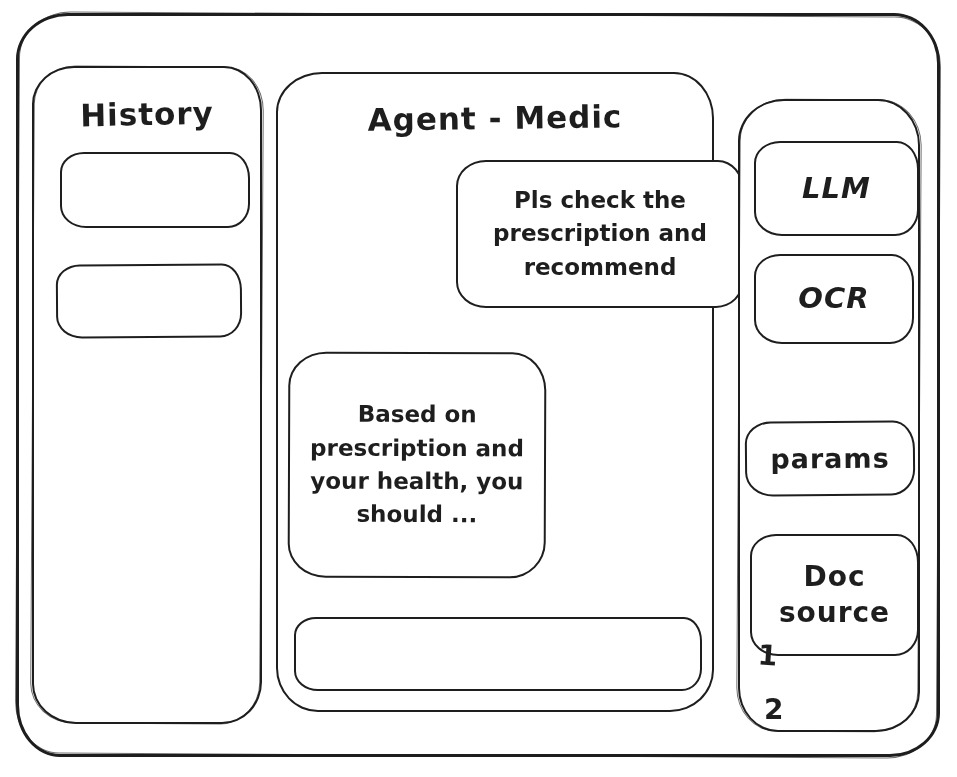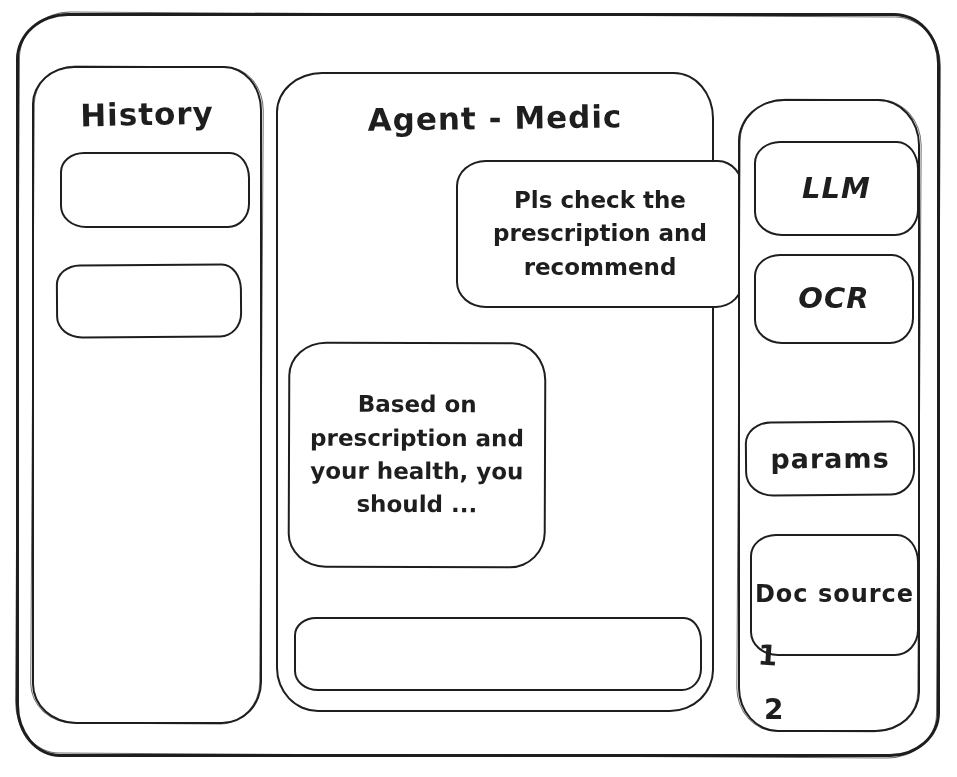--- a/index.html
+++ b/index.html
@@ -76,21 +76,21 @@
     font-size: 23px;
     font-weight: bold;
     line-height: 1.45;
     padding: 8px 10px;
   }
   .bubble-user {
     left: 178px; top: 86px; width: 288px; height: 148px;
     border-radius: 30px 26px 28px 30px / 26px 30px 28px 26px;
   }
   .bubble-assistant {
-    left: 10px; top: 268px; width: 258px; height: 226px;
+    left: 10px; top: 278px; width: 258px; height: 226px;
     border-radius: 38px 34px 36px 38px / 34px 38px 36px 34px;
     transform: rotate(0.2deg);
   }
 
   .chat-input {
     position: absolute;
     left: 16px; top: 543px; width: 408px; height: 74px;
     border: 2.8px solid #1e1e1e;
     border-radius: 22px 18px 20px 24px / 18px 24px 22px 20px;
     background: #fff;
@@ -117,21 +117,21 @@
     justify-content: center;
     text-align: center;
     font-size: 29px;
     font-weight: bold;
     letter-spacing: 1px;
     line-height: 1.3;
   }
   .tool-llm    { left: 14px; top: 40px;  width: 165px; height: 95px; font-style: italic; }
   .tool-ocr    { left: 14px; top: 153px; width: 160px; height: 90px; font-style: italic; }
   .tool-params { left: 5px;  top: 320px; width: 170px; height: 75px; font-size: 27px; transform: rotate(-0.5deg); }
-  .tool-doc    { left: 10px; top: 433px; width: 169px; height: 122px; font-size: 24px; }
+  .tool-doc    { left: 10px; top: 433px; width: 169px; height: 122px; font-size: 28px; }
 
   .doc-src {
     position: absolute;
     font-size: 28px;
     font-weight: bold;
   }
   .doc-src.n1 { left: 18px; top: 538px; transform: rotate(4deg); }
   .doc-src.n2 { left: 24px; top: 592px; }
 </style>
 </head>

